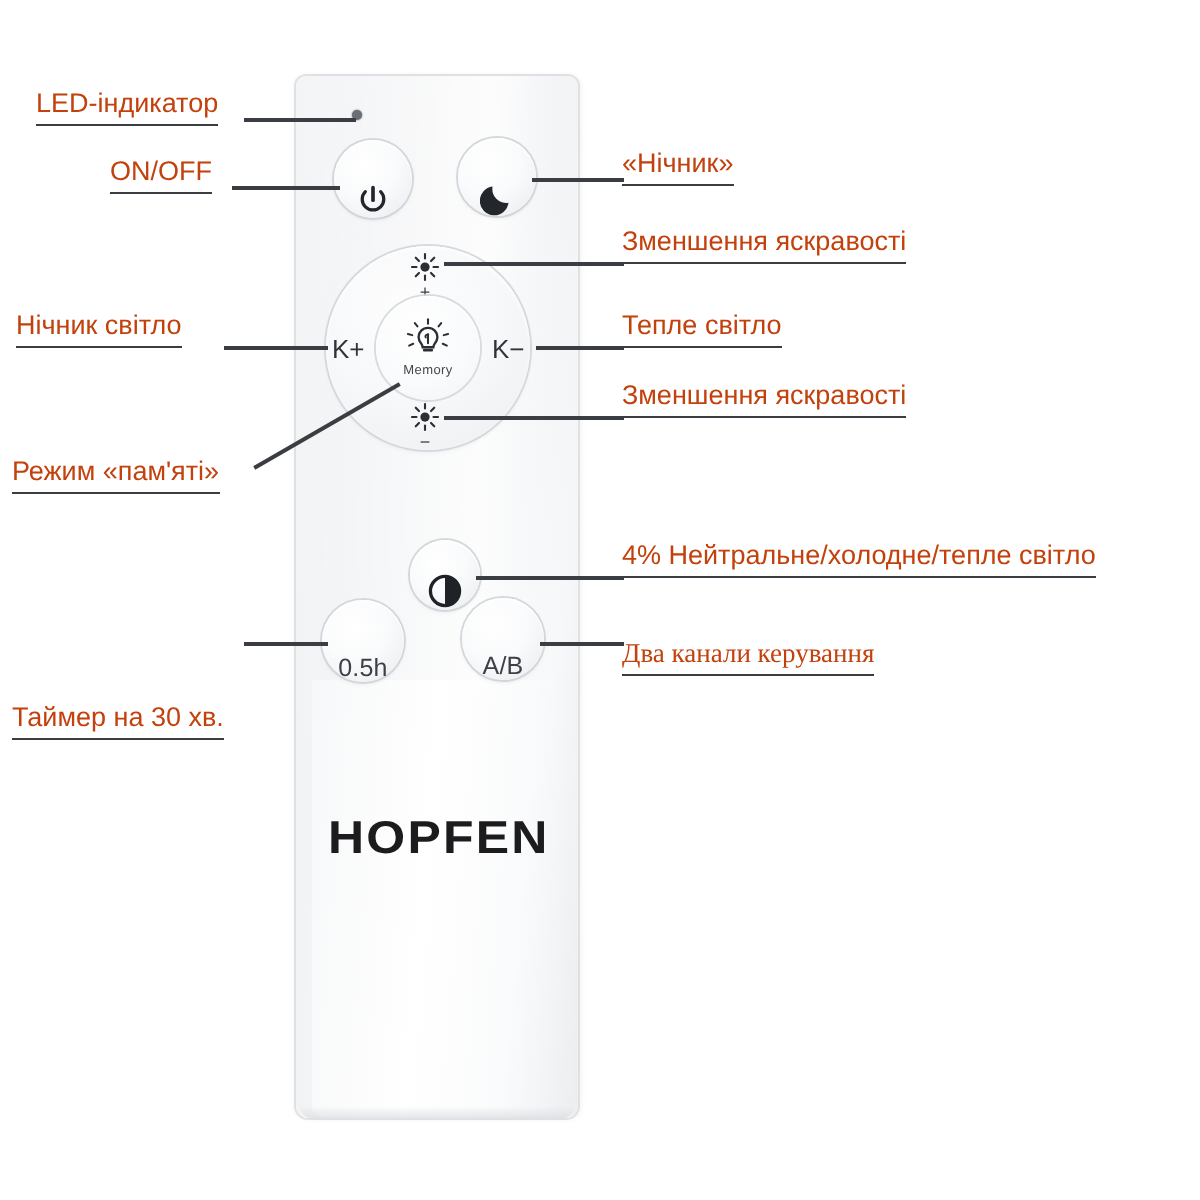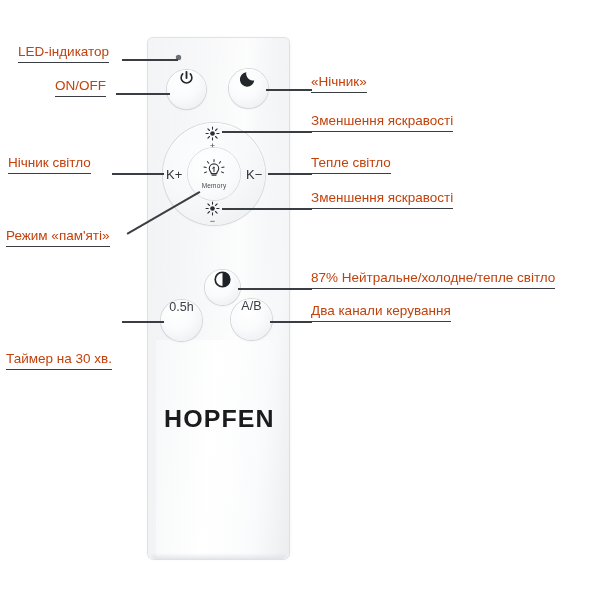--- a/index.html
+++ b/index.html
@@ -87,21 +87,21 @@
 
   
   .btn {
     position: absolute;
     border-radius: 50%;
     background: radial-gradient(circle at 38% 32%, #ffffff 0%, #fafbfc 45%, #eff1f3 78%, #e7eaed 100%);
     box-shadow: 0 0 0 1px rgba(206,210,215,0.85),
                 0 1px 2px rgba(140,146,154,0.20),
                 inset 0 1px 1px rgba(255,255,255,0.95);
     display: flex;
-    align-items: flex-start;
+    align-items: flex-end;
     justify-content: center;
   }
   .btn-power { left: 167px; top: 70px;  width: 39px; height: 39px; }
   .btn-moon  { left: 229px; top: 69px;  width: 39px; height: 39px; }
   .btn-contrast { left: 205px; top: 270px; width: 35px; height: 35px; }
   .btn-timer { left: 161px; top: 300px; width: 41px; height: 41px; }
   .btn-ab    { left: 231px; top: 299px; width: 41px; height: 41px; }
 
   .btn-label {
     font-family: "Liberation Sans", sans-serif;
@@ -360,22 +360,22 @@
     <span class="txt">Тепле світло</span>
   </div>
   <div class="leader" style="left:268px; top:173px; width:44px;"></div>
 
   <div class="callout right" style="left:311px; top:190px;">
     <span class="txt">Зменшення яскравості</span>
   </div>
   <div class="leader" style="left:222px; top:208px; width:90px;"></div>
 
   <div class="callout right" style="left:311px; top:270px;">
-    <span class="txt">87% Нейтральне/холодне/тепле світло</span>
+    <span class="txt">4% Нейтральне/холодне/тепле світло</span>
   </div>
   <div class="leader" style="left:238px; top:288px; width:74px;"></div>
 
-  <div class="callout right" style="left:311px; top:303px;">
+  <div class="callout right" style="left:311px; top:319px;font-family:Liberation Serif, serif;">
     <span class="txt">Два канали керування</span>
   </div>
   <div class="leader" style="left:270px; top:321px; width:42px;"></div>
 
 </div>
 
 </body></html>

